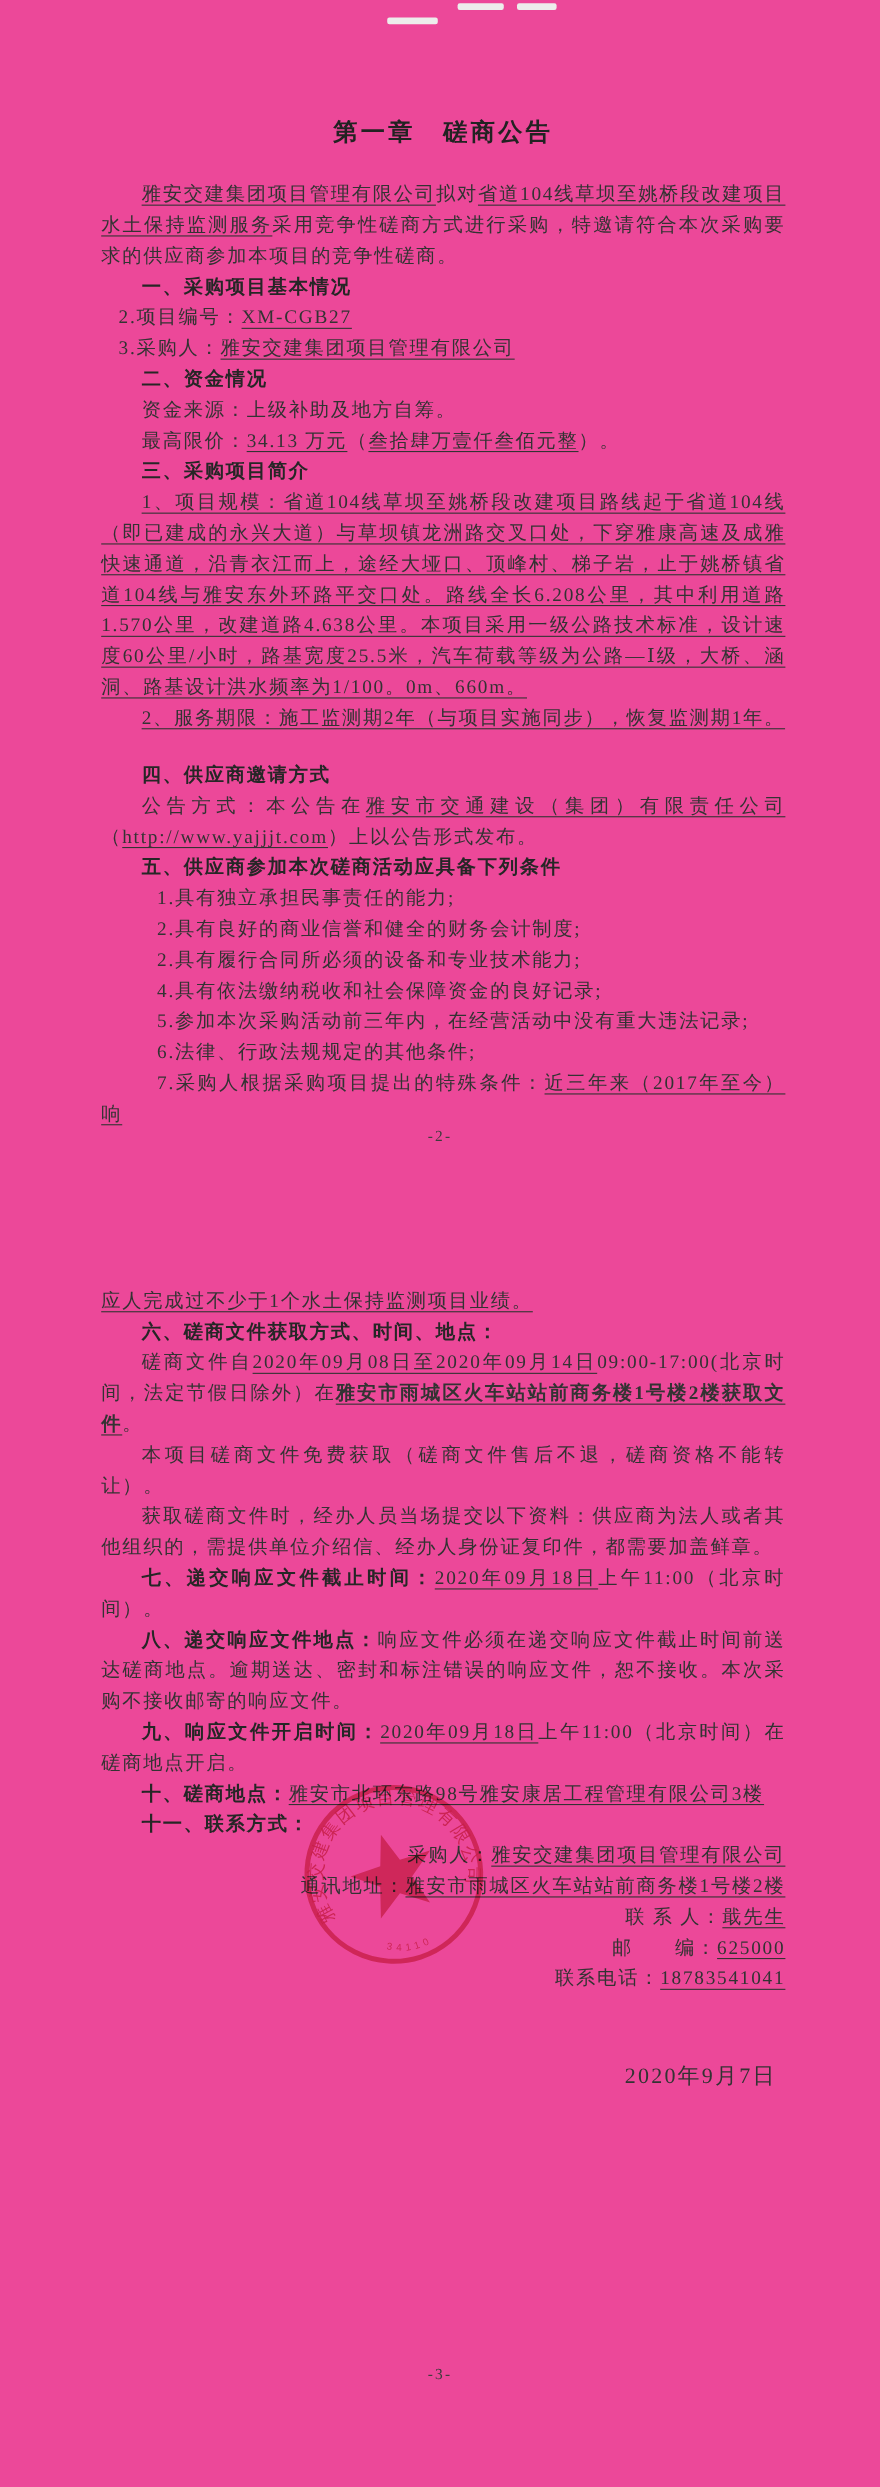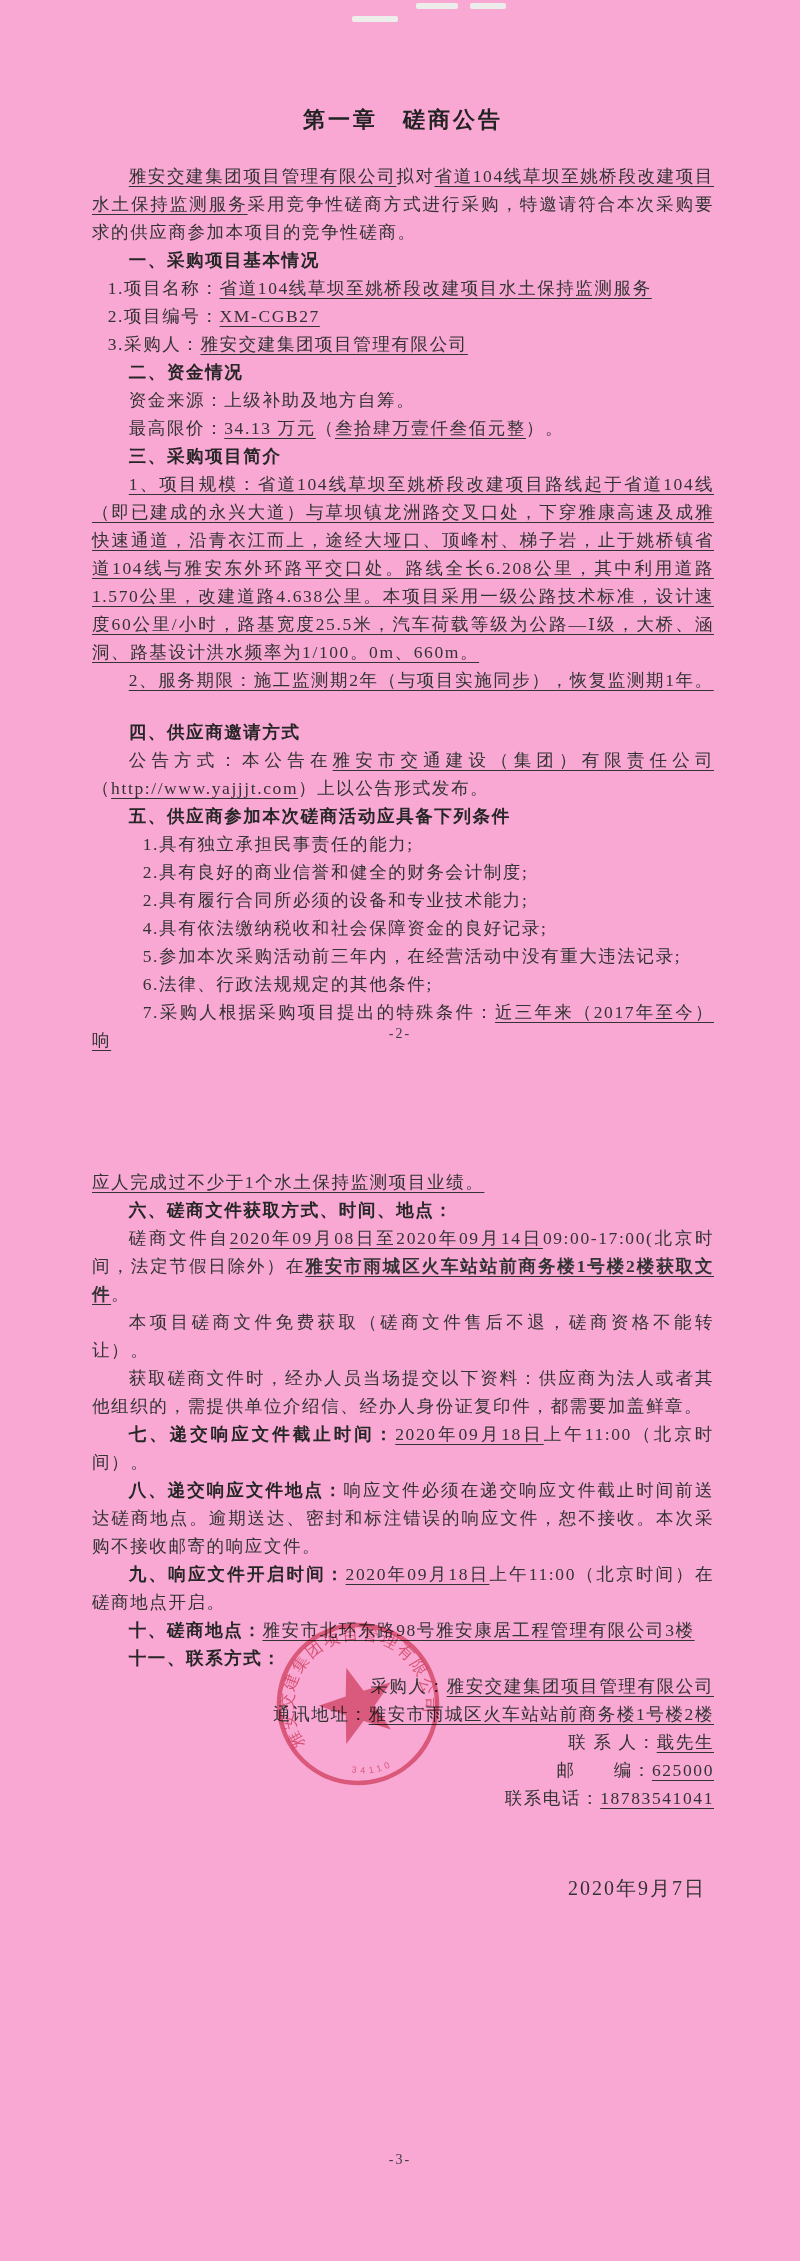--- a/index.html
+++ b/index.html
@@ -1,18 +1,18 @@
 <!DOCTYPE html>
 <html><head>
 <meta charset="utf-8">
 <style>
   html,body { margin:0; padding:0; background:#fbfbfa; }
   .doc {
     position:relative; width:800px; height:2261px; margin:0 auto;
-    background:#f9a8d4; color:#333333;
+    background:#ec4899; color:#333333;
     font-family:"Liberation Serif","DejaVu Serif",serif;
     font-size:17.5px; line-height:28px; letter-spacing:1.6px;
     overflow:hidden;
   }
   .page { position:absolute; left:92px; width:622px; }
   .page1 { top:104px; }
   .page2 { top:1168px; }
   .title {
     font-family:"Liberation Sans","DejaVu Sans",sans-serif;
     font-weight:bold; font-size:22px; letter-spacing:3px;
@@ -58,21 +58,20 @@
   <div class="artifact a2"></div>
   <div class="artifact a3"></div>
 
   <div class="page page1">
 
     <div class="title">第一章　磋商公告</div>
 
     <p class="para ind2"><span class="u">雅安交建集团项目管理有限公司</span><span>拟对</span><span class="u">省道104线草坝至姚桥段改建项目水土保持监测服务</span><span>采用竞争性磋商方式进行采购，特邀请符合本次采购要求的供应商参加本项目的竞争性磋商。</span></p>
 
     <div class="para h ind2">一、采购项目基本情况</div>
-    <p class="para ind1"><span>1.项目名称：</span><span class="u">省道104线草坝至姚桥段改建项目水土保持监测服务</span></p>
     <p class="para ind1"><span>2.项目编号：</span><span class="u">XM-CGB27</span></p>
     <p class="para ind1"><span>3.采购人：</span><span class="u">雅安交建集团项目管理有限公司</span></p>
 
     <div class="para h ind2">二、资金情况</div>
     <p class="para ind2">资金来源：上级补助及地方自筹。</p>
     <p class="para ind2"><span>最高限价：</span><span class="u">34.13 万元</span><span>（</span><span class="u">叁拾肆万壹仟叁佰元整</span><span>）。</span></p>
 
     <div class="para h ind2">三、采购项目简介</div>
     <p class="para ind2"><span class="u">1、项目规模：省道104线草坝至姚桥段改建项目路线起于省道104线（即已建成的永兴大道）与草坝镇龙洲路交叉口处，下穿雅康高速及成雅快速通道，沿青衣江而上，途经大垭口、顶峰村、梯子岩，止于姚桥镇省道104线与雅安东外环路平交口处。路线全长6.208公里，其中利用道路1.570公里，改建道路4.638公里。本项目采用一级公路技术标准，设计速度60公里/小时，路基宽度25.5米，汽车荷载等级为公路—Ⅰ级，大桥、涵洞、路基设计洪水频率为1/100。0m、660m。</span></p>
     <p class="para ind2"><span class="u">2、服务期限：施工监测期2年（与项目实施同步），恢复监测期1年。</span></p>

